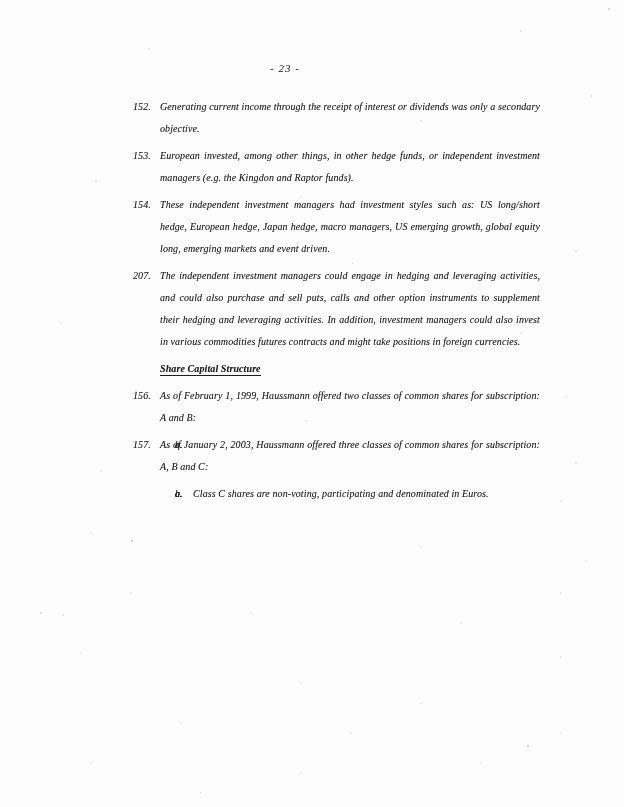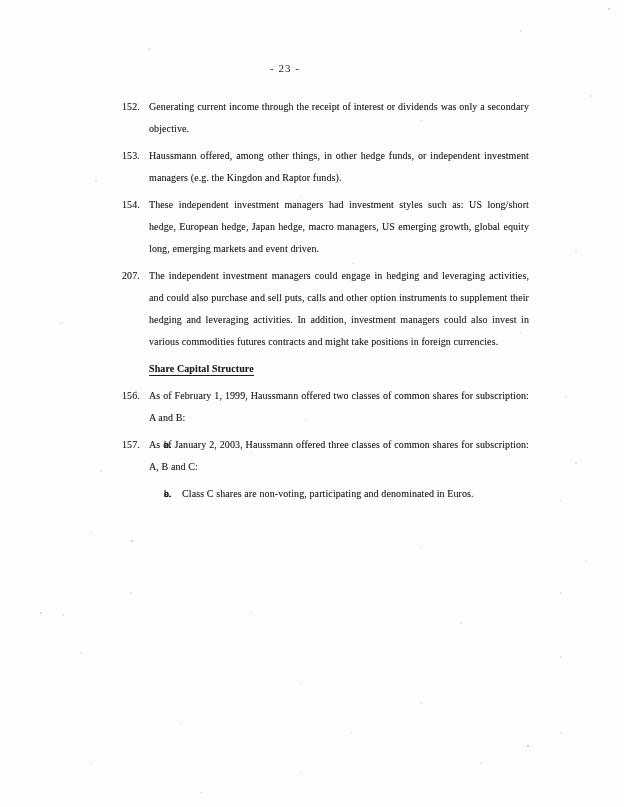--- a/index.html
+++ b/index.html
@@ -1,16 +1,16 @@
 <!DOCTYPE html>
 <html style="--ink: #1c1c1c; --paper: #fdfdfd;"><head>
 <meta charset="utf-8">
 <style>
   :root { --ink: #1c1c1c; --paper: #fdfdfd; }
-  * { margin: 0; padding: 0; box-sizing: border-box; }
+  * { margin: 0; padding: 0; box-sizing: border-box; font-style: italic; }
   html, body { width: 624px; height: 807px; }
   body {
     background: var(--paper, #fdfdfd);
     font-family: "Liberation Serif", "DejaVu Serif", serif;
     color: var(--ink, #1c1c1c);
     overflow: hidden;
   }
   .page {
     position: relative;
     width: 624px;
@@ -51,21 +51,21 @@
     top: 62px;
     left: 0;
     width: 570px;
     text-align: center;
     font-size: 11px;
     letter-spacing: 1px;
   }
   .content {
     position: absolute;
     top: 96px;
-    left: 122px;
+    left: 133px;
     width: 407px;
     font-size: 10px;
     line-height: 22px;
     letter-spacing: 0.1px;
     text-shadow: 0 0 0.4px rgba(20,20,20,.35);
   }
   .para {
     position: relative;
     padding-left: 27px;
     margin-bottom: 5px;
@@ -110,21 +110,21 @@
 
   <main class="content">
 
     <div class="para">
       <span class="num">152.</span>
       <span class="ptext">Generating current income through the receipt of interest or dividends was only a secondary objective.</span>
     </div>
 
     <div class="para">
       <span class="num">153.</span>
-      <span class="ptext">Haussmann offered, among other things, in other hedge funds, or independent investment managers (e.g. the Kingdon and Raptor funds).</span>
+      <span class="ptext">European invested, among other things, in other hedge funds, or independent investment managers (e.g. the Kingdon and Raptor funds).</span>
     </div>
 
     <div class="para">
       <span class="num">154.</span>
       <span class="ptext">These independent investment managers had investment styles such as: US long/short hedge, European hedge, Japan hedge, macro managers, US emerging growth, global equity long, emerging markets and event driven.</span>
     </div>
 
     <div class="para">
       <span class="num">207.</span>
       <span class="ptext">The independent investment managers could engage in hedging and leveraging activities, and could also purchase and sell puts, calls and other option instruments to supplement their hedging and leveraging activities. In addition, investment managers could also invest in various commodities futures contracts and might take positions in foreign currencies.</span>

